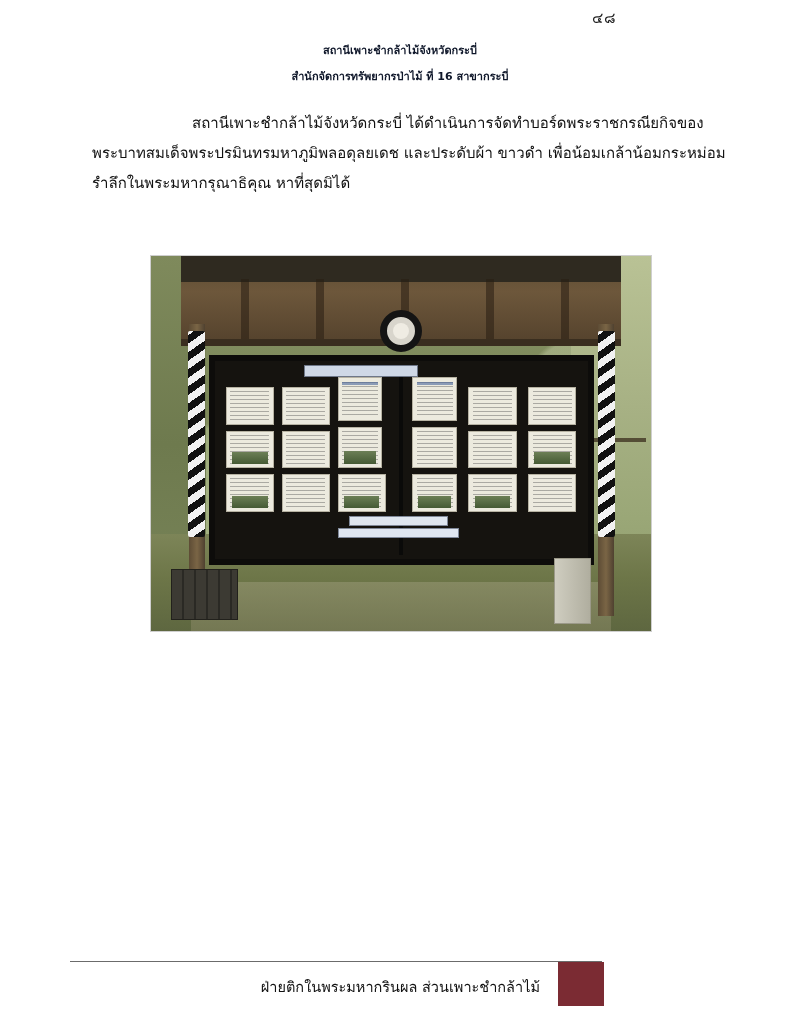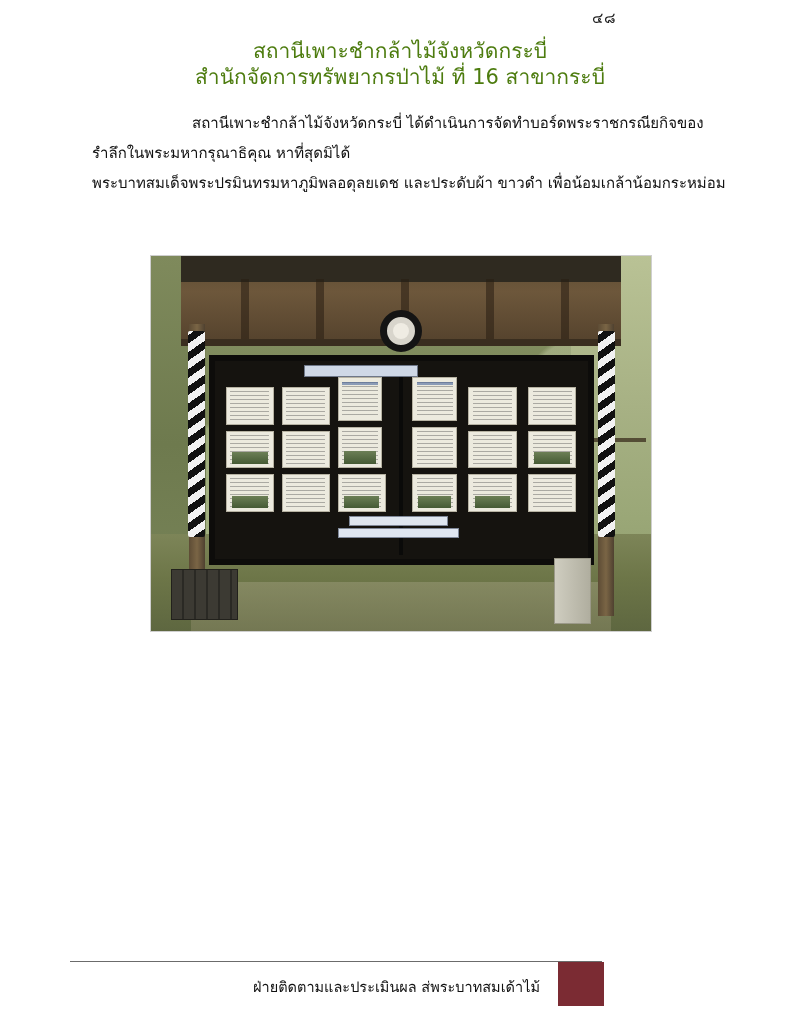--- a/index.html
+++ b/index.html
@@ -35,24 +35,24 @@
 
   
   .heading-block {
     position: absolute;
     top: 38px;
     left: 70px;
     width: 660px;
     text-align: center;
   }
   .heading-line {
-    font-size: 21px;
-    font-weight: normal;
+    font-size: 11px;
+    font-weight: bold;
     line-height: 26px;
-    color: #4d7c0f;
+    color: #0f172a;
     white-space: nowrap;
   }
 
   
   .body-block {
     position: absolute;
     top: 108px;
     left: 92px;
     width: 620px;
   }
@@ -345,22 +345,22 @@
 
   <div class="page-number">๔๘</div>
 
   <div class="heading-block">
     <div class="heading-line">สถานีเพาะชำกล้าไม้จังหวัดกระบี่</div>
     <div class="heading-line">สำนักจัดการทรัพยากรป่าไม้ ที่ 16 สาขากระบี่</div>
   </div>
 
   <div class="body-block">
     <div class="body-line indent">สถานีเพาะชำกล้าไม้จังหวัดกระบี่     ได้ดำเนินการจัดทำบอร์ดพระราชกรณียกิจของ</div>
+    <div class="body-line">พระบาทสมเด็จพระปรมินทรมหาภูมิพลอดุลยเดช และประดับผ้า ขาวดำ  เพื่อน้อมเกล้าน้อมกระหม่อม</div>
     <div class="body-line">รำลึกในพระมหากรุณาธิคุณ หาที่สุดมิได้</div>
-    <div class="body-line">พระบาทสมเด็จพระปรมินทรมหาภูมิพลอดุลยเดช และประดับผ้า ขาวดำ  เพื่อน้อมเกล้าน้อมกระหม่อม</div>
   </div>
 
   <div class="photo-frame">
     <div class="photo">
       <div class="bg-foliage"></div>
       <div class="bg-left"></div>
       <div class="bg-right"></div>
       <div class="ground"></div>
       <div class="ground-path"></div>
       <div class="fence"></div>
@@ -411,16 +411,16 @@
         <div class="sheet" style="left:84%;top:57%;width:13%;height:19%"></div>
         <div class="sheet photo-sheet" style="left:53%;top:57%;width:12%;height:19%"></div>
       </div>
 
       <div class="block-stack"></div>
       <div class="pillar"></div>
     </div>
   </div>
 
   <div class="footer-rule"></div>
-  <div class="footer-text">ฝ่ายติดตามและประเมินผล ส่พระบาทสมเด้าไม้</div>
+  <div class="footer-text">ฝ่ายติกในพระมหากรินผล ส่วนเพาะชำกล้าไม้</div>
   <div class="footer-box"></div>
 
 </div>
 
 </body></html>

